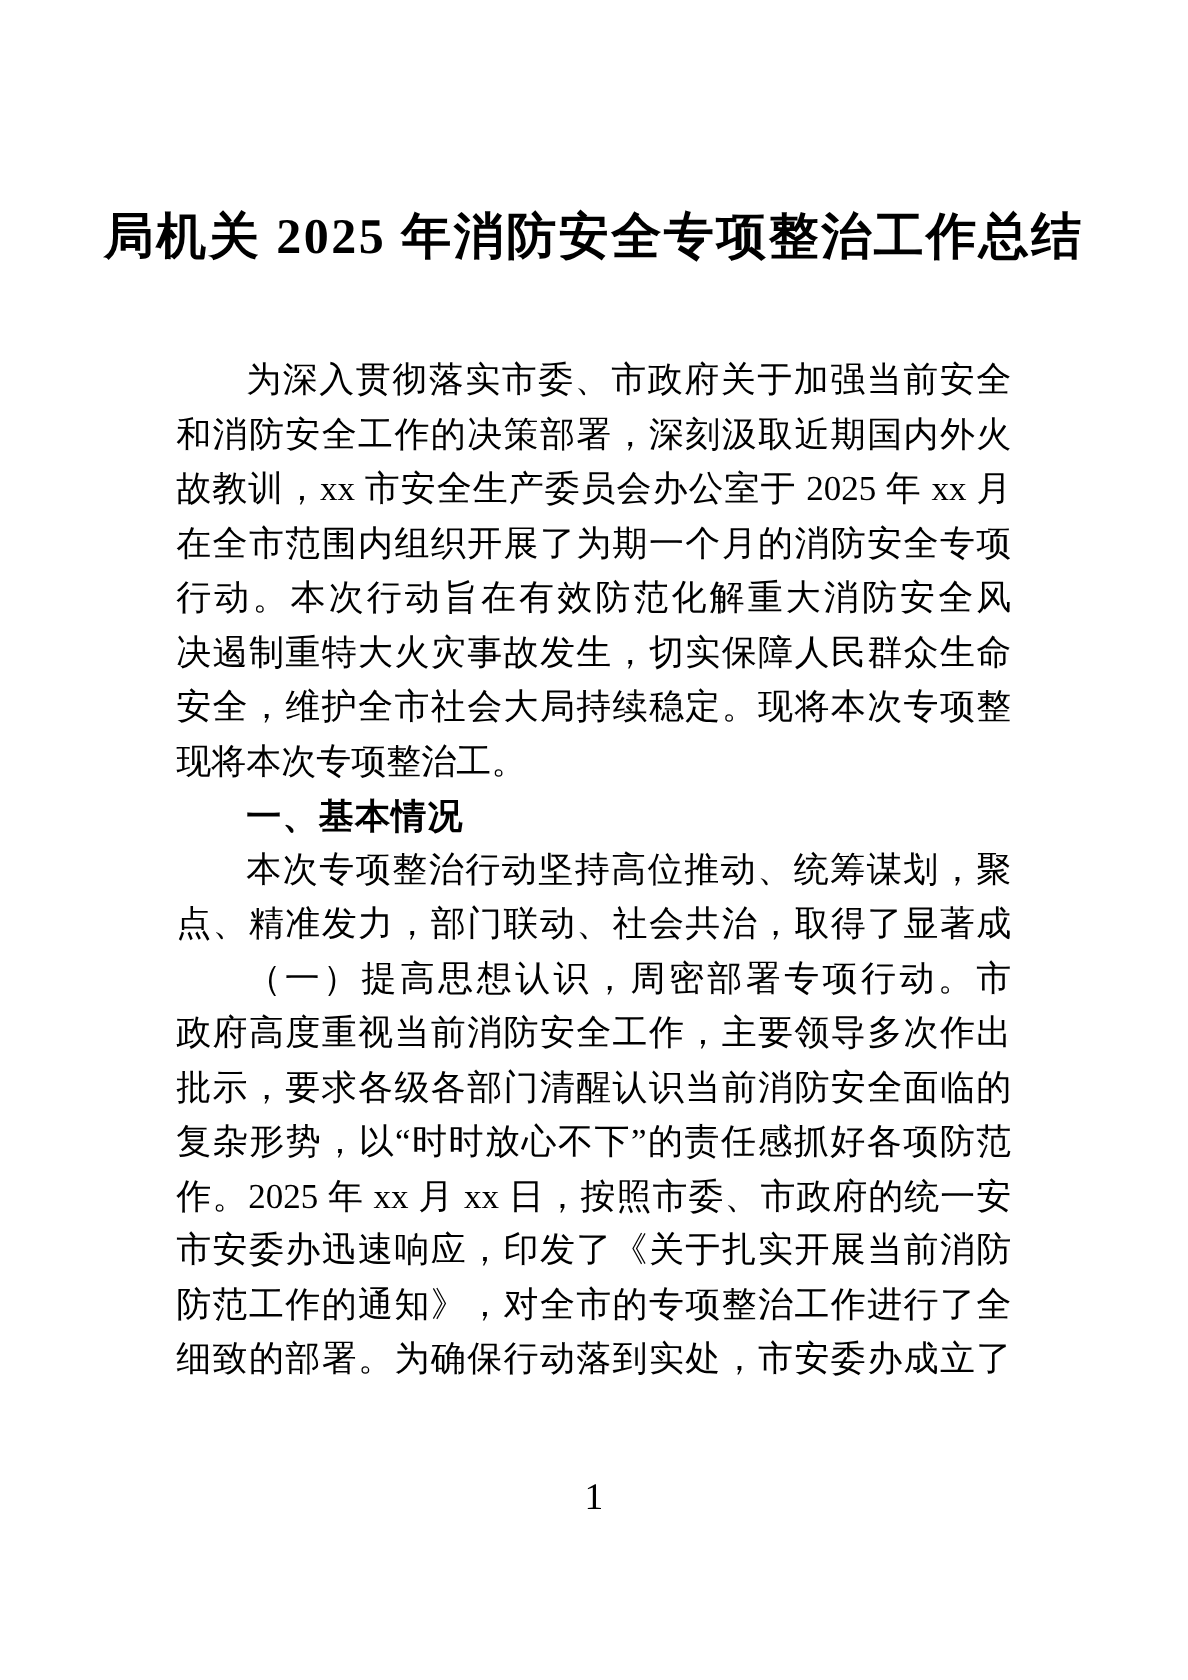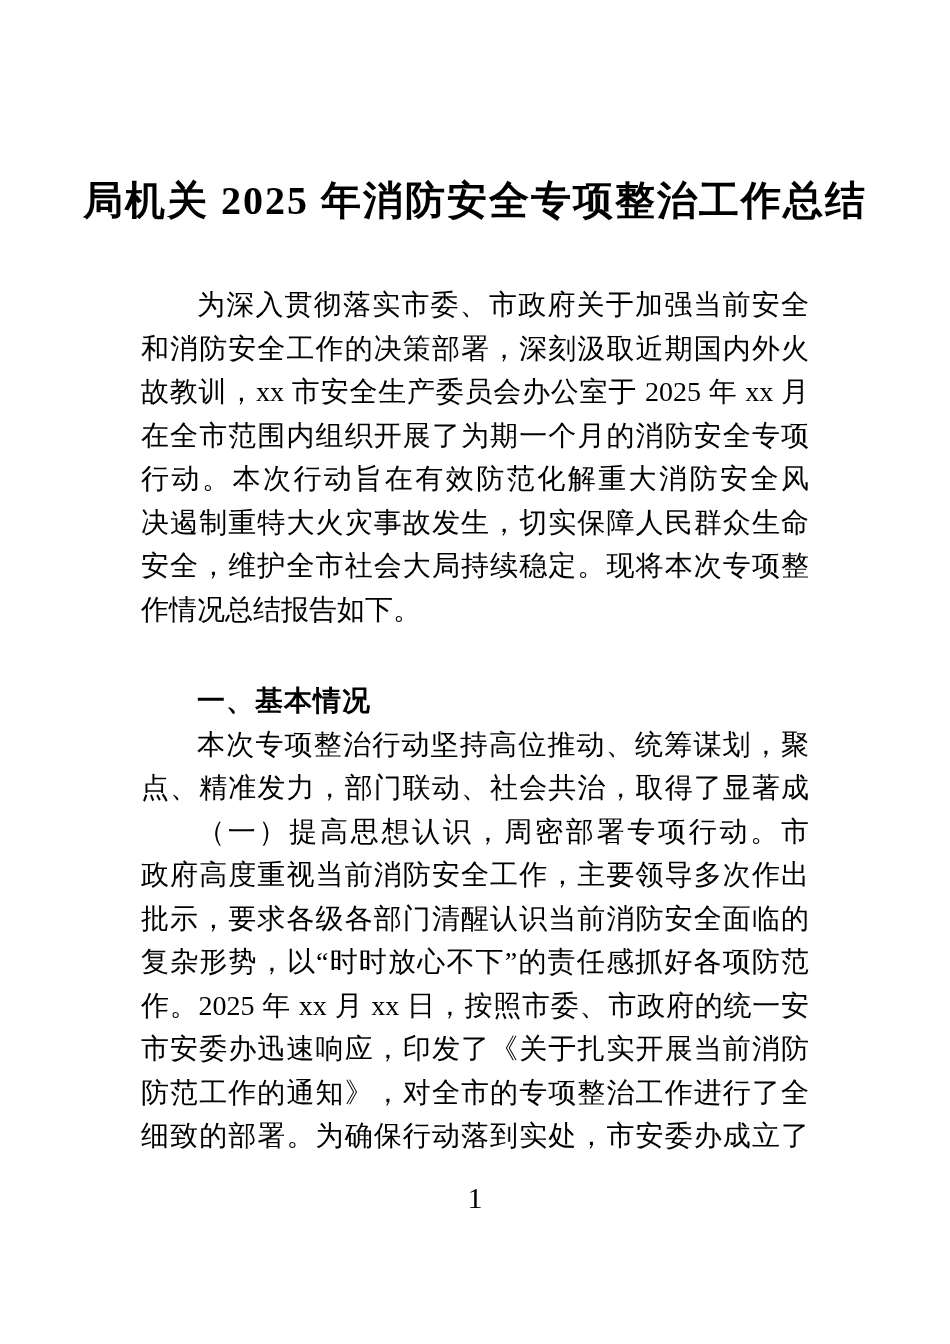--- a/index.html
+++ b/index.html
@@ -11,21 +11,21 @@
     position: relative;
     width: 950px;
     height: 1344px;
     background: #ffffff;
     color: #000000;
     overflow: hidden;
     font-family: "Liberation Serif", "DejaVu Serif", serif;
   }
   .doc-title {
     position: absolute;
-    top: 176px;
+    top: 164px;
     left: 0;
     width: 100%;
     margin: 0;
     text-align: center;
     font-family: "Liberation Serif", "DejaVu Serif", serif;
     font-weight: bold;
     font-size: 40px;
     line-height: 50px;
     letter-spacing: 2px;
     white-space: nowrap;
@@ -49,21 +49,20 @@
   }
   .line.short-last {
     text-align-last: left;
   }
   .line.heading {
     font-family: "Liberation Sans", "DejaVu Sans", sans-serif;
     font-weight: bold;
     font-size: 28px;
     letter-spacing: 1px;
     text-align-last: left;
-    margin-top: 48px;
   }
   .page-number {
     position: absolute;
     top: 1180px;
     left: 0;
     width: 100%;
     text-align: center;
     font-family: "Liberation Serif", "DejaVu Serif", serif;
     font-size: 30px;
     line-height: 36px;
@@ -77,21 +76,21 @@
   <h1 class="doc-title">局机关 2025 年消防安全专项整治工作总结</h1>
 
   <div class="doc-body">
       <div class="line indent">为深入贯彻落实市委、市政府关于加强当前安全生产</div>
       <div class="line">和消防安全工作的决策部署，深刻汲取近期国内外火灾事</div>
       <div class="line">故教训，xx 市安全生产委员会办公室于 2025 年 xx 月起，</div>
       <div class="line">在全市范围内组织开展了为期一个月的消防安全专项整治</div>
       <div class="line">行动。本次行动旨在有效防范化解重大消防安全风险，坚</div>
       <div class="line">决遏制重特大火灾事故发生，切实保障人民群众生命财产</div>
       <div class="line">安全，维护全市社会大局持续稳定。现将本次专项整治工</div>
-      <div class="line short-last">作情况总结报告如下。</div>
+      <div class="line short-last">现将本次专项整治工。</div>
       <div class="line heading indent short-last">一、基本情况</div>
       <div class="line indent">本次专项整治行动坚持高位推动、统筹谋划，聚焦重</div>
       <div class="line">点、精准发力，部门联动、社会共治，取得了显著成效，</div>
       <div class="line indent">（一）提高思想认识，周密部署专项行动。市委、市</div>
       <div class="line">政府高度重视当前消防安全工作，主要领导多次作出重要</div>
       <div class="line">批示，要求各级各部门清醒认识当前消防安全面临的严峻</div>
       <div class="line">复杂形势，以“时时放心不下”的责任感抓好各项防范工</div>
       <div class="line">作。2025 年 xx 月 xx 日，按照市委、市政府的统一安排，</div>
       <div class="line">市安委办迅速响应，印发了《关于扎实开展当前消防安全</div>
       <div class="line">防范工作的通知》，对全市的专项整治工作进行了全面、</div>

